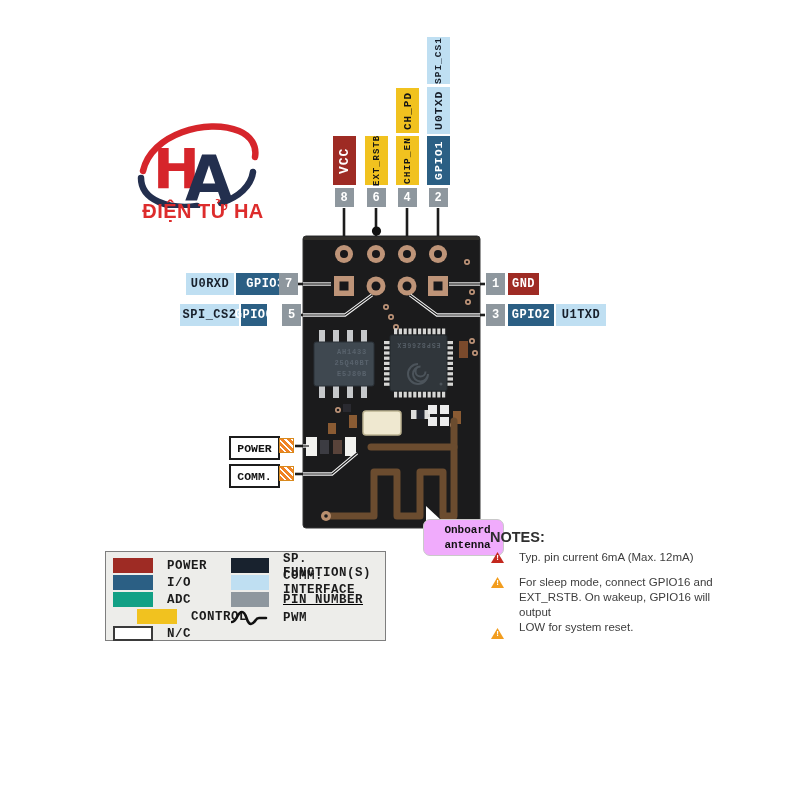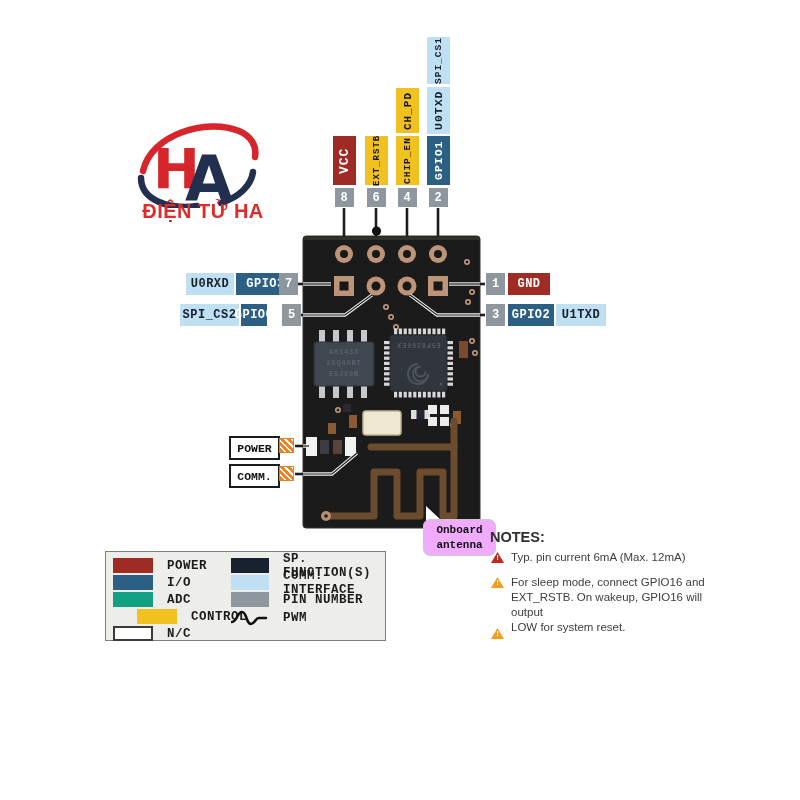--- a/index.html
+++ b/index.html
@@ -5,21 +5,21 @@
   :root{
     --power-red:#9E2B24; --io-blue:#2B5F84; --adc-teal:#12A085; --control-yellow:#F1C21F;
     --comm-lightblue:#BFDFF2; --pin-gray:#8E979E; --sp-function-dark:#18222E;
     --warning-red:#C3281E; --warning-orange:#F29D1E; --logo-red:#D6252B; --logo-navy:#232F4E;
     --led-orange:#F08224;
   }
   html,body{margin:0;padding:0;background:#fff;}
   #stage{position:relative;width:800px;height:800px;background:#fff;overflow:hidden;
          font-family:"Liberation Mono","DejaVu Sans Mono",monospace;}
   .abs{position:absolute;}
-  .pre{white-space:pre-line;}
+  .pre{white-space:pre-line;padding-left:8px;}
   svg{display:block;}
   
   .box{position:absolute;display:flex;align-items:center;justify-content:center;
        font-weight:bold;box-sizing:border-box;}
   .red{background:var(--power-red);color:#fff;}
   .dkblue{background:var(--io-blue);color:#fff;}
   .ltblue{background:var(--comm-lightblue);color:#18202B;}
   .yellow{background:var(--control-yellow);color:#151515;}
   .gray{background:var(--pin-gray);color:#fff;}
   .vlabel{writing-mode:vertical-rl;transform:rotate(180deg);letter-spacing:1px;width:23px;}
@@ -266,21 +266,21 @@
 
   <div class="box hlabel ltblue" style="left:186px;top:273px;width:48px;">U0RXD</div>
   <div class="box hlabel dkblue" style="left:236px;top:273px;width:59px;">GPIO3</div>
   <div class="box numside gray" style="left:279px;top:273px;">7</div>
 
   <div class="box hlabel ltblue" style="left:180px;top:304px;width:59px;text-align:center;">SPI_CS2</div>
   <div class="box hlabel dkblue" style="left:241px;top:304px;width:26px;text-align:right;">GPIO0</div>
   <div class="box numside gray" style="left:282px;top:304px;">5</div>
 
   <div class="box numside gray" style="left:486px;top:273px;">1</div>
-  <div class="box hlabel red" style="left:508px;top:273px;width:42px;">GND</div>
+  <div class="box hlabel red" style="left:508px;top:273px;width:31px;">GND</div>
 
   <div class="box numside gray" style="left:486px;top:304px;">3</div>
   <div class="box hlabel dkblue" style="left:508px;top:304px;width:46px;">GPIO2</div>
   <div class="box hlabel ltblue" style="left:556px;top:304px;width:50px;">U1TXD</div>
 
   <div class="callout" style="left:229px;top:436px;width:47px;height:20px;">POWER</div>
   <div class="ledsq" style="left:279px;top:438px;"></div>
   <div class="callout" style="left:229px;top:464px;width:47px;height:20px;">COMM.</div>
   <div class="ledsq" style="left:279px;top:466px;"></div>
 
@@ -316,21 +316,21 @@
       </div>
 
     <div class="lrow" style="left:125px;top:6px;">
         <span class="sw sw-spfn" style="width:38px;"></span>
         <span class="ltext">SP. FUNCTION(S)</span>
       </div>
     <div class="lrow" style="left:125px;top:23px;">
         <span class="sw sw-comm" style="width:38px;"></span>
         <span class="ltext">COMM. INTERFACE</span>
       </div>
-    <div class="lrow" style="left:125px;top:40px;">
+    <div class="lrow" style="left:125px;top:40px;text-decoration:underline;">
         <span class="sw sw-pin" style="width:38px;"></span>
         <span class="ltext">PIN NUMBER</span>
       </div>
     <div class="lrow" style="left:125px;top:58px;">
       <svg width="38" height="18" viewBox="0 0 38 18" style="margin-right:14px;flex:0 0 auto;">
         <path d="M1,13 C6,13 6,3 11,3 C16,3 15,15 20,15 C24,15 24,9 28,9 L35,9" stroke="#111" stroke-width="2.6" fill="none" stroke-linecap="round"></path>
       </svg>
       <span class="ltext">PWM</span>
     </div>
   </div>

